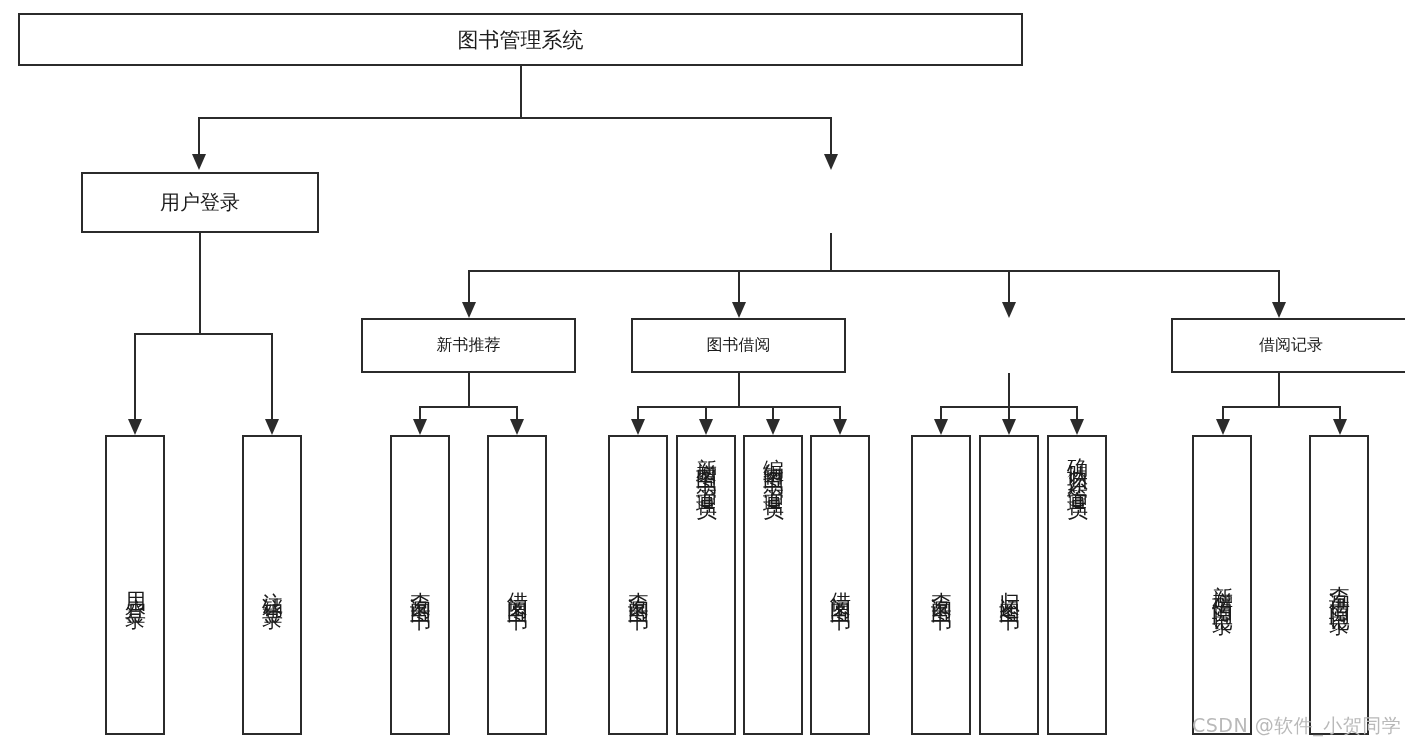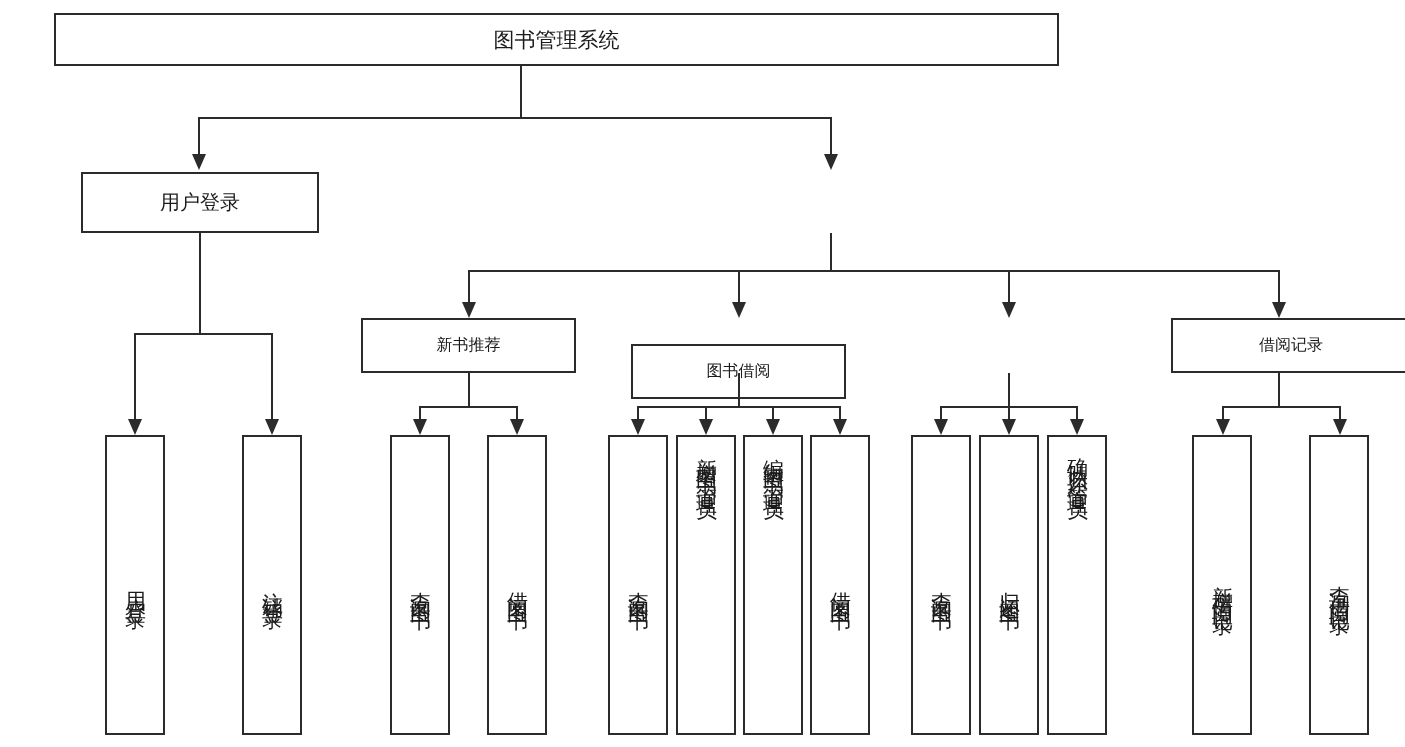--- a/index.html
+++ b/index.html
@@ -13,21 +13,21 @@
   .node{
     position:absolute;
     box-sizing:border-box;
     background:#ffffff;
     border:2px solid #2b2b2b;
     display:flex;
     align-items:center;
     justify-content:center;
     color:#1b1b1b;
   }
-  .node.root{font-size:21px;margin-left:36px;}
+  .node.root{font-size:21px;}
   .node.lvl2{font-size:20px;}
   .node.lvl3{font-size:16px;}
 
   
   .node.leaf{
     font-size:21px;
     writing-mode:vertical-rl;
     text-orientation:upright;
     letter-spacing:6px;
     line-height:1;
@@ -106,21 +106,21 @@
   <div class="ln-v" style="left:1008px;top:270px;height:32px;"></div>
   <div class="arrow" style="left:1002px;top:302px;"></div>
 
   <div class="ln-v" style="left:1278px;top:270px;height:32px;"></div>
   <div class="arrow" style="left:1272px;top:302px;"></div>
 
   <div class="node lvl3" style="left:361px;top:318px;width:215px;height:55px;">
     <span class="lbl">新书推荐</span>
   </div>
 
-  <div class="node lvl3" style="left:631px;top:318px;width:215px;height:55px;margin-top:26px;">
+  <div class="node lvl3" style="left:631px;top:318px;width:215px;height:55px;">
     <span class="lbl">图书借阅</span>
   </div>
 
 
   <div class="node lvl3" style="left:1171px;top:318px;width:240px;height:55px;">
     <span class="lbl">借阅记录</span>
   </div>
 
   <div class="ln-v" style="left:468px;top:373px;height:33px;"></div>
   <div class="ln-h" style="left:419px;top:406px;width:98px;"></div>
@@ -193,14 +193,15 @@
     <span class="lbl">确认归还（管理员）</span>
   </div>
 
   <div class="node leaf center" style="left:1192px;top:435px;width:60px;height:300px;">
     <span class="lbl">新增借阅记录</span>
   </div>
   <div class="node leaf center" style="left:1309px;top:435px;width:60px;height:300px;">
     <span class="lbl">查询借阅记录</span>
   </div>
 
+  <div id="watermark">CSDN @软件_小贺同学</div>
 
 </div>
 
 </body></html>

